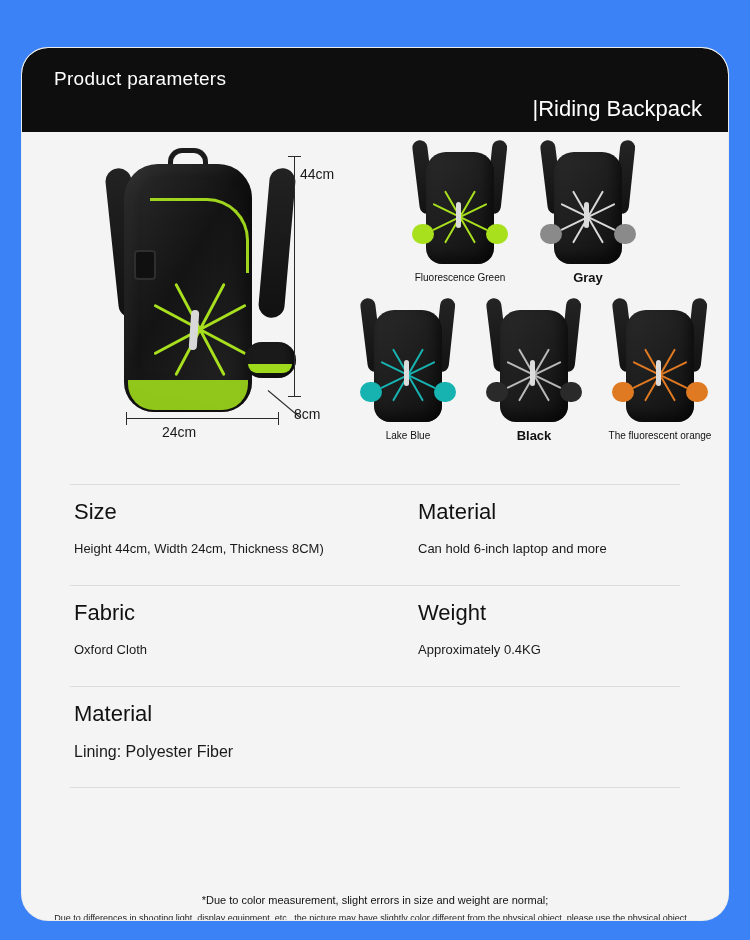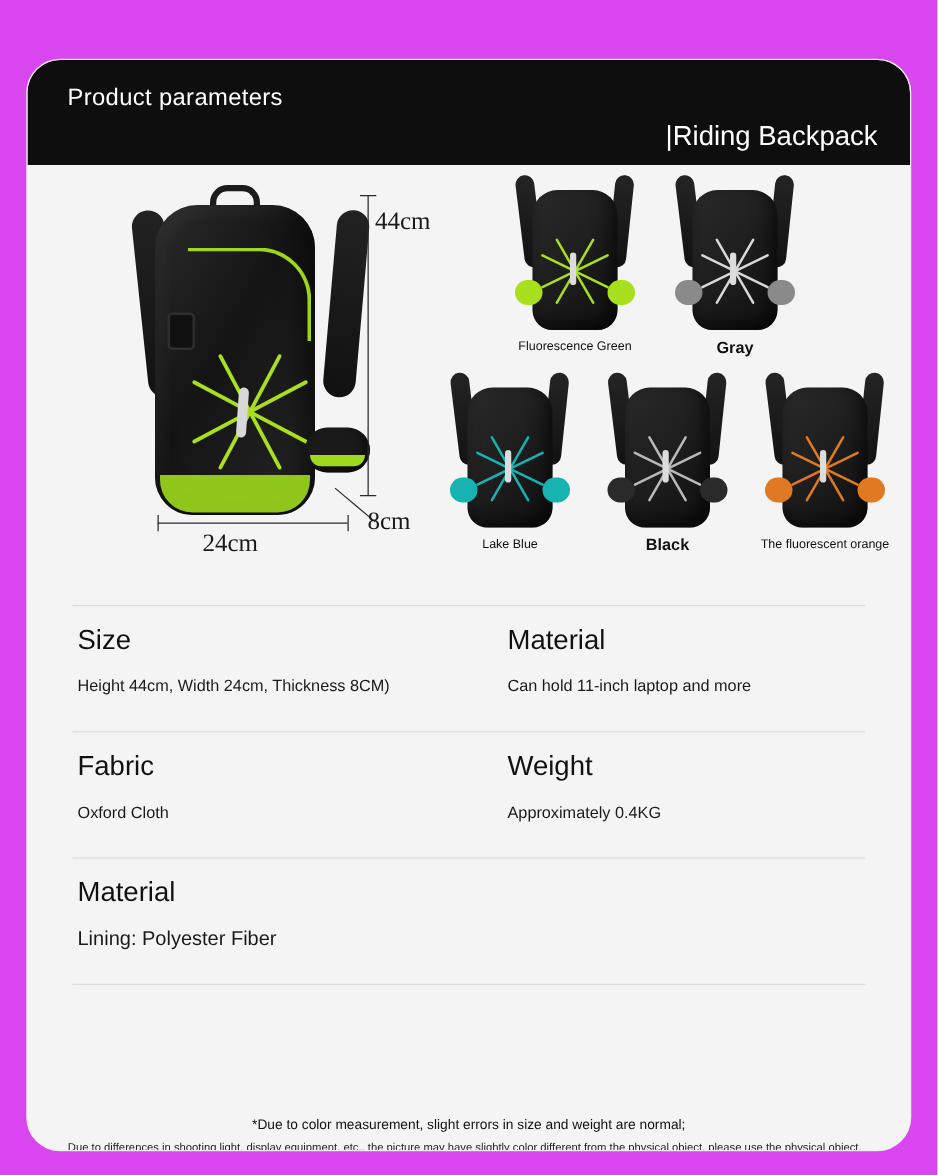--- a/index.html
+++ b/index.html
@@ -10,21 +10,21 @@
   body {
     width: 750px;
     height: 940px;
     font-family: "Liberation Sans", sans-serif;
     overflow: hidden;
   }
   .page {
     position: relative;
     width: 750px;
     height: 940px;
-    background: #d946ef;
+    background: #3b82f6;
   }
   .card {
     position: absolute;
     left: 22px;
     top: 48px;
     width: 706px;
     height: 872px;
     background: #f4f4f4;
     border-radius: 26px;
     overflow: hidden;
@@ -175,23 +175,23 @@
     border-radius: 4px;
   }
 
   
   .dim-line {
     position: absolute;
     background: #2a2a2a;
   }
   .dim-label {
     position: absolute;
-    font-size: 20px;
+    font-size: 14px;
     color: #1a1a1a;
-    font-family: Liberation Serif, serif;
+    font-family: Liberation Sans, sans-serif;
   }
 
   
   .variants {
     position: absolute;
     left: 330px;
     top: 6px;
     width: 372px;
     height: 330px;
   }
@@ -270,21 +270,21 @@
   
   .specs {
     position: absolute;
     left: 0;
     top: 436px;
     width: 706px;
   }
   .spec-row {
     position: relative;
     height: 100px;
-    margin: 0 36px;
+    margin: 0 48px;
     border-top: 1px solid #dcdcdc;
   }
   .spec-row.first { border-top: 1px solid #dcdcdc; }
   .spec-cell {
     position: absolute;
     top: 14px;
   }
   .spec-cell.left  { left: 4px; width: 330px; }
   .spec-cell.right { left: 348px; width: 320px; }
   .spec-title {
@@ -450,21 +450,21 @@
 
     <div class="specs">
 
       <div class="spec-row first">
         <div class="spec-cell left">
           <div class="spec-title">Size</div>
           <div class="spec-value">Height 44cm, Width 24cm, Thickness 8CM)</div>
         </div>
         <div class="spec-cell right">
           <div class="spec-title">Material</div>
-          <div class="spec-value">Can hold 11-inch laptop and more</div>
+          <div class="spec-value">Can hold 6-inch laptop and more</div>
         </div>
       </div>
 
       <div class="spec-row">
         <div class="spec-cell left">
           <div class="spec-title">Fabric</div>
           <div class="spec-value">Oxford Cloth</div>
         </div>
         <div class="spec-cell right">
           <div class="spec-title">Weight</div>

